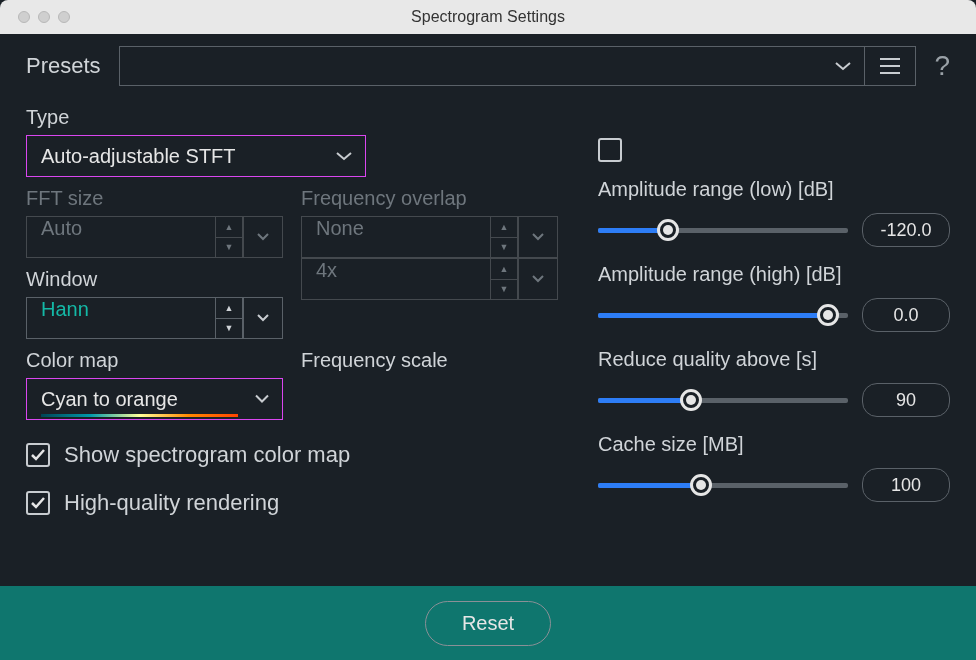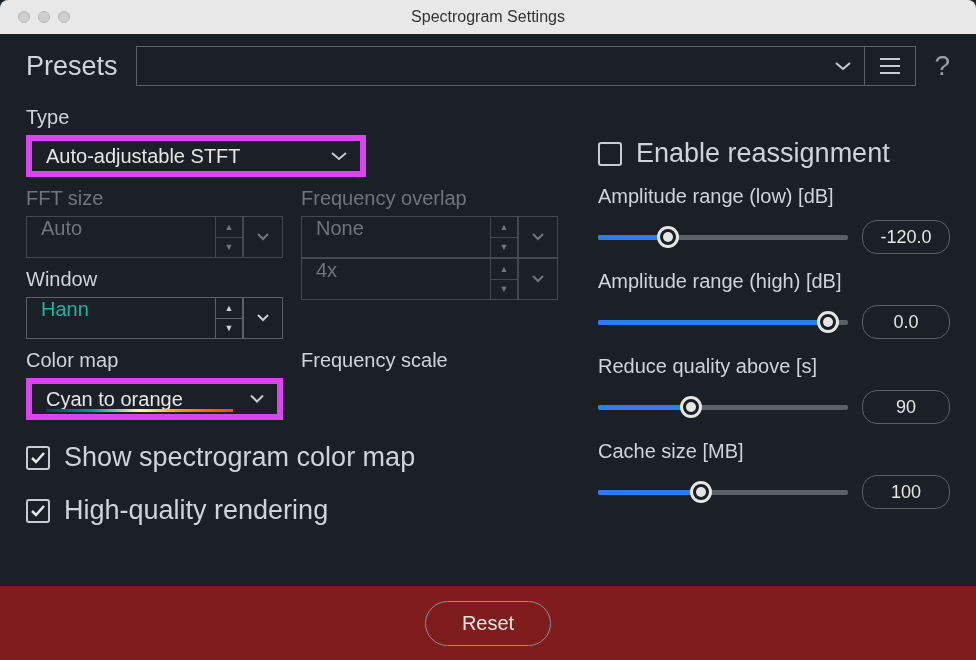--- a/index.html
+++ b/index.html
@@ -6,34 +6,34 @@
 body { background: #1a2026; width: 976px; height: 660px; overflow: hidden; }
 
 .titlebar { height: 34px; background: #e8e8e8; display: flex; align-items: center; padding: 0 18px; position: relative; border-top-left-radius: 8px; border-top-right-radius: 8px; }
 .traffic-lights { display: flex; gap: 8px; }
 .traffic-lights span { width: 12px; height: 12px; border-radius: 50%; background: #cfcfcf; border: 1px solid #b8b8b8; }
 .titlebar-title { position: absolute; left: 50%; transform: translateX(-50%); font-size: 16px; color: #333; }
 
 .content { padding: 12px 26px 0 26px; color: #e6e6e6; }
 
 .row-presets { display: flex; align-items: center; gap: 18px; margin-bottom: 10px; }
-.label { font-size: 27px; color: #d0d4d8; }
+.label { font-size: 22px; color: #d0d4d8; }
 .presets-combo { flex: 1; display: flex; }
 .presets-select { flex: 1; height: 40px; border: 1px solid #5a6168; background: transparent; display: flex; align-items: center; padding: 0 12px; position: relative; border-right: none; }
 .presets-menu { width: 52px; height: 40px; border: 1px solid #5a6168; display: flex; align-items: center; justify-content: center; }
 .help { margin-left: auto; font-size: 28px; color: #9aa1a7; }
 
 .columns { display: flex; gap: 40px; }
 .col-left { width: 532px; }
 .col-right { flex: 1; padding-top: 4px; }
 
 .field-label { font-size: 20px; color: #d0d4d8; margin-bottom: 6px; margin-top: 10px; }
 .field-label-disabled { font-size: 20px; color: #6e767d; margin-bottom: 6px; margin-top: 10px; }
 
-.select { height: 42px; border: 6px solid #d946ef; display: flex; align-items: center; padding: 0 14px; position: relative; font-size: 20px; color: #e6e6e6; }
+.select { height: 42px; border: 1px solid #d946ef; display: flex; align-items: center; padding: 0 14px; position: relative; font-size: 20px; color: #e6e6e6; }
 .chevron { position: absolute; right: 12px; top: 50%; transform: translateY(-50%); }
 
 .spin-combo { display: flex; height: 42px; }
 .spin-input { flex: 1; border: 1px solid #44494e; display: flex; align-items: flex-start; padding: 0 14px; font-size: 20px; color: #6e767d; border-right: none; }
 .spin-input.enabled { border-color: #5a6168; color: #14b8a6; }
 .spin-btns { width: 28px; display: flex; flex-direction: column; }
 .spin-btns span { flex: 1; border: 1px solid #44494e; display: flex; align-items: center; justify-content: center; font-size: 9px; color: #6e767d; }
 .spin-btns.enabled span { border-color: #5a6168; color: #d0d4d8; }
 .spin-btns span:first-child { border-bottom: none; }
 .spin-drop { width: 40px; border: 1px solid #44494e; display: flex; align-items: center; justify-content: center; }
@@ -52,21 +52,21 @@
 .slider-row { display: flex; align-items: center; gap: 14px; margin-top: 12px; margin-bottom: 8px; }
 .slider { flex: 1; position: relative; height: 24px; display: flex; align-items: center; }
 .slider-track { width: 100%; height: 5px; background: #5a6168; border-radius: 2px; position: relative; }
 .slider-fill { position: absolute; left: 0; top: 0; height: 100%; background: #2d7df6; border-radius: 2px; }
 .slider-thumb { position: absolute; width: 22px; height: 22px; border-radius: 50%; background: #1a2026; border: 3px solid #e6e6e6; top: 50%; transform: translate(-50%, -50%); }
 .slider-thumb::after { content: ''; position: absolute; inset: 3px; background: #e6e6e6; border-radius: 50%; }
 .slider-value { width: 88px; height: 34px; border: 1px solid #5a6168; display: flex; align-items: center; justify-content: center; font-size: 18px; color: #e6e6e6; border-radius: 15px; }
 
 .right-label { font-size: 20px; color: #d0d4d8; margin-top: 16px; }
 
-.footer { position: absolute; bottom: 0; left: 0; right: 0; height: 74px; background: #7f1d1d; display: flex; align-items: center; justify-content: center; }
+.footer { position: absolute; bottom: 0; left: 0; right: 0; height: 74px; background: #0f766e; display: flex; align-items: center; justify-content: center; }
 .reset-btn { padding: 10px 36px; border: 1.5px solid #8a9096; border-radius: 24px; font-size: 20px; color: #e6e6e6; background: transparent; }
 
 svg { display: block; }
 </style>
 </head>
 <body>
 
 <div class="titlebar">
   <div class="traffic-lights">
     <span></span>
@@ -217,21 +217,20 @@
               <path d="M2 7 L6 11 L14 2" stroke="#e6e6e6" stroke-width="2.5" fill="none"></path>
             </svg>
         </div>
         <div class="label">High-quality rendering</div>
       </div>
     </div>
 
     <div class="col-right">
       <div class="checkbox-row" style="margin-top: 38px;">
         <div class="checkbox-empty"></div>
-        <div class="label">Enable reassignment</div>
       </div>
 
       <div class="right-label">Amplitude range (low)  [dB]</div>
       <div class="slider-row">
         <div class="slider">
           <div class="slider-track">
               <div class="slider-fill" style="width:28%"></div>
               <div class="slider-thumb" style="left:28%"></div>
             </div>
         </div>

